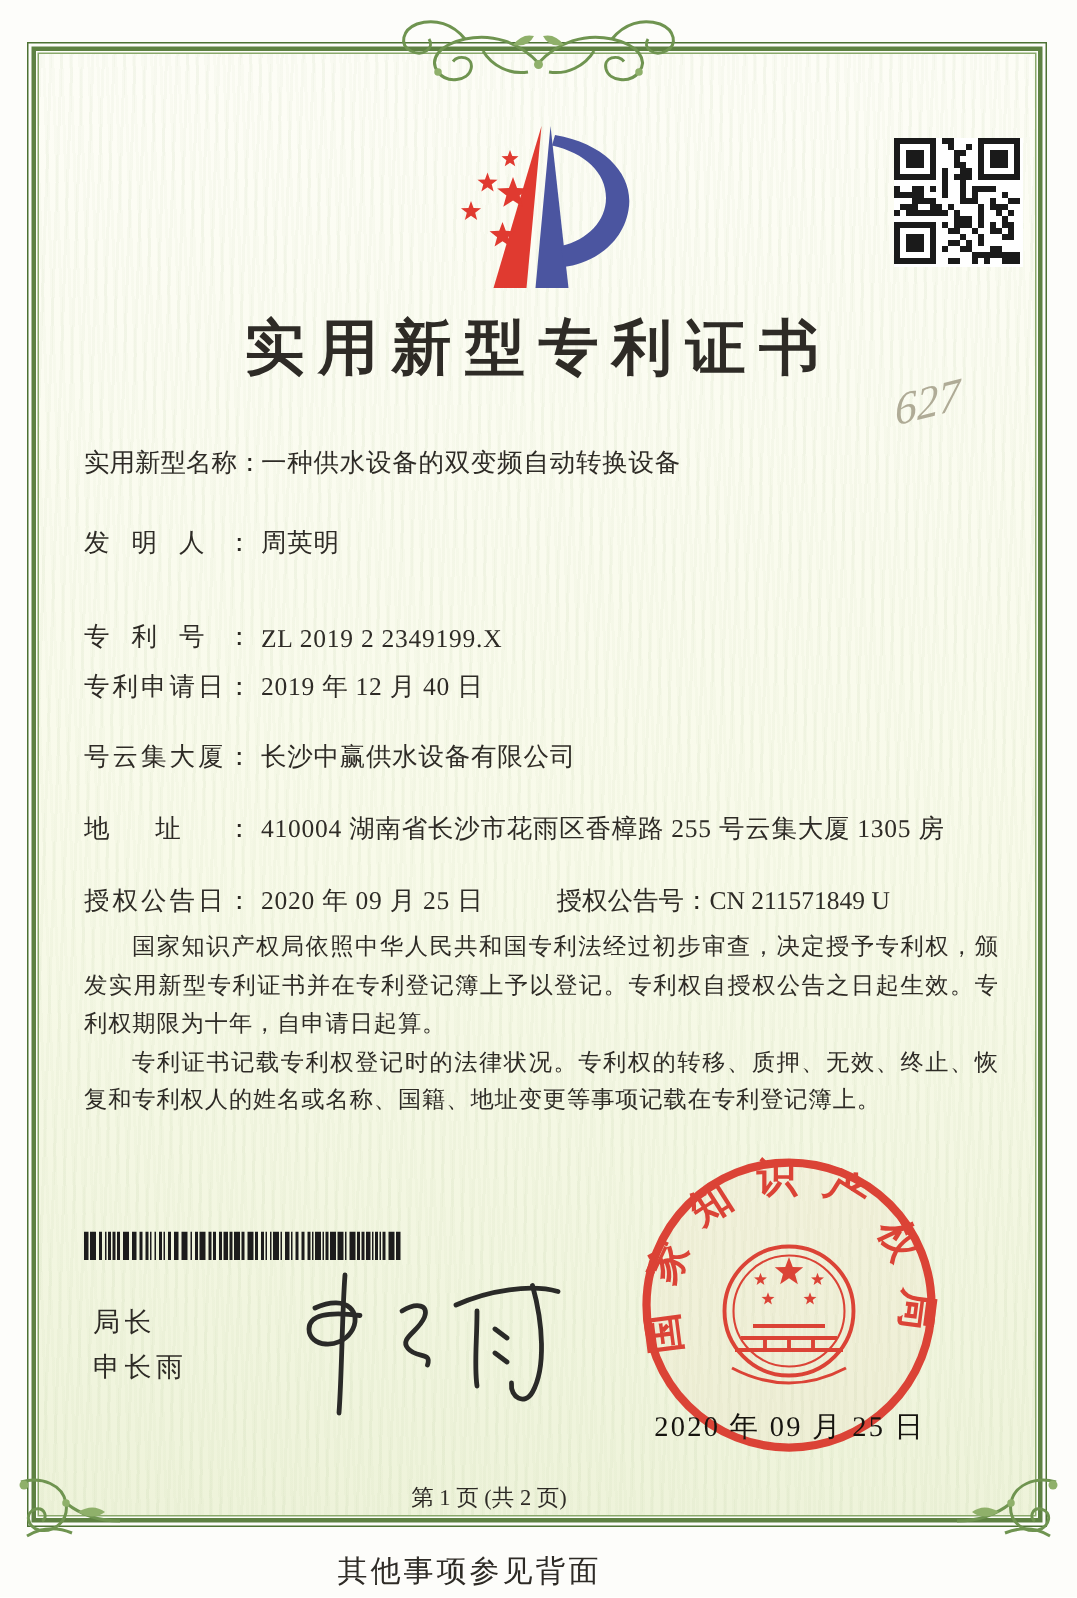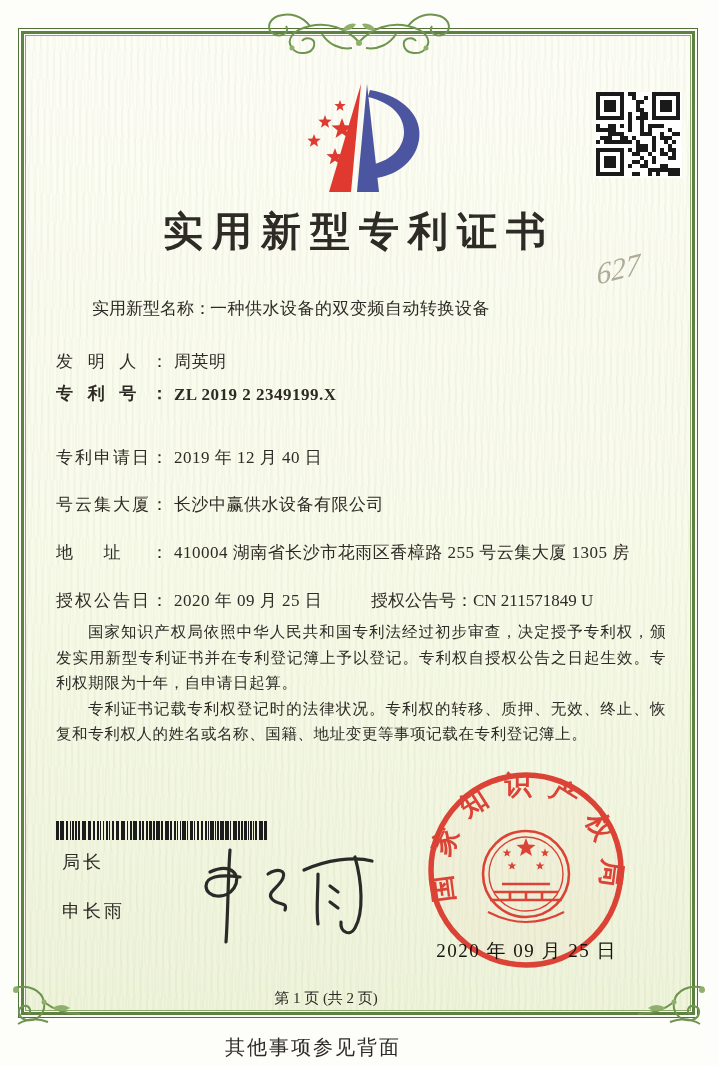--- a/index.html
+++ b/index.html
@@ -21,21 +21,21 @@
   .pencil{position:absolute;left:596px;top:252px;font-size:30px;color:#a39e88;opacity:.85;
           transform:rotate(-14deg) skewX(-12deg);font-style:italic;z-index:4;}
   .frow{position:absolute;left:56px;font-size:17px;white-space:nowrap;z-index:4;}
   .flabel{display:inline-block;width:112px;text-align:justify;text-align-last:justify;vertical-align:bottom;}
   .fval{margin-left:6px;letter-spacing:.5px;}
   .f2{position:absolute;left:315px;top:0;font-family:Liberation Serif, serif;}
   .paras{position:absolute;left:56px;top:619px;width:610px;font-size:15.5px;line-height:25.5px;
          letter-spacing:.6px;text-align:justify;z-index:4;}
   .paras p{margin:0;text-indent:32px;}
   .barcode-box{position:absolute;left:56px;top:821px;z-index:4;}
-  .sig-title{position:absolute;left:62px;top:850px;font-size:18px;letter-spacing:3px;z-index:4;
+  .sig-title{position:absolute;left:62px;top:869px;font-size:18px;letter-spacing:3px;z-index:4;
              font-family:Liberation Serif, serif;}
   .sig-name{position:absolute;left:62px;top:899px;font-size:18px;letter-spacing:3px;z-index:4;
              font-family:"Liberation Sans","DejaVu Sans",sans-serif;}
   .sig-svg{position:absolute;left:192px;top:842px;z-index:4;}
   .seal{position:absolute;left:424px;top:766px;z-index:5;opacity:.93;}
   .seal-date{position:absolute;left:424px;top:938px;width:205px;text-align:center;font-size:19px;
              letter-spacing:1.5px;color:#16140f;z-index:6;}
   .page-info{position:absolute;left:0;top:989px;width:652px;text-align:center;font-size:15px;z-index:4;}
   .back-note{position:absolute;left:0;top:1034px;width:626px;text-align:center;font-size:20px;
              letter-spacing:2px;z-index:4;}
@@ -238,27 +238,27 @@
         <rect x="72" y="80" width="4" height="4"></rect>
         <rect x="76" y="80" width="4" height="4"></rect>
         <rect x="80" y="80" width="4" height="4"></rect>
       </g>
   </svg>
 
   <div class="title">实用新型专利证书</div>
 
   <div class="pencil">627</div>
 
-  <div class="frow" style="top:297px;margin-left:36px;">
+  <div class="frow" style="top:297px;">
     <span class="flabel">实用新型名称：</span><span class="fval">一种供水设备的双变频自动转换设备</span>
   </div>
   <div class="frow" style="top:350px;">
     <span class="flabel">发明人：</span><span class="fval">周英明</span>
   </div>
-  <div class="frow" style="top:382px;font-weight:bold;">
+  <div class="frow" style="top:413px;">
     <span class="flabel">专利号：</span><span class="fval">ZL 2019 2 2349199.X</span>
   </div>
   <div class="frow" style="top:446px;">
     <span class="flabel">专利申请日：</span><span class="fval">2019 年 12 月 40 日</span>
   </div>
   <div class="frow" style="top:493px;">
     <span class="flabel">号云集大厦：</span><span class="fval">长沙中赢供水设备有限公司</span>
   </div>
   <div class="frow" style="top:541px;">
     <span class="flabel">地址：</span><span class="fval">410004 湖南省长沙市花雨区香樟路 255 号云集大厦 1305 房</span>

